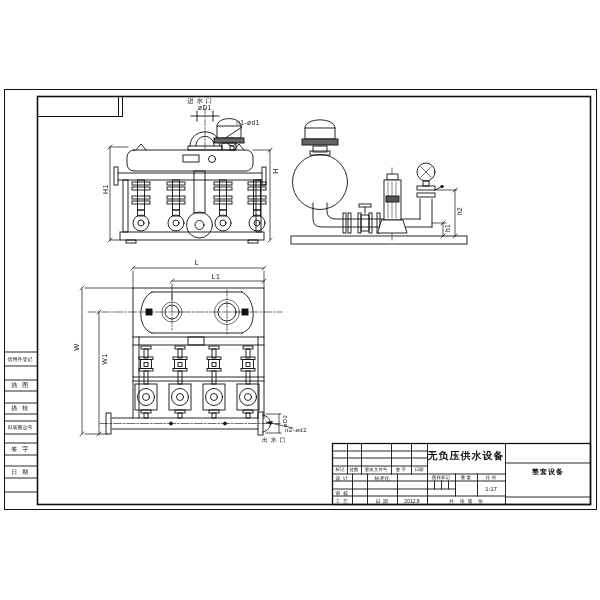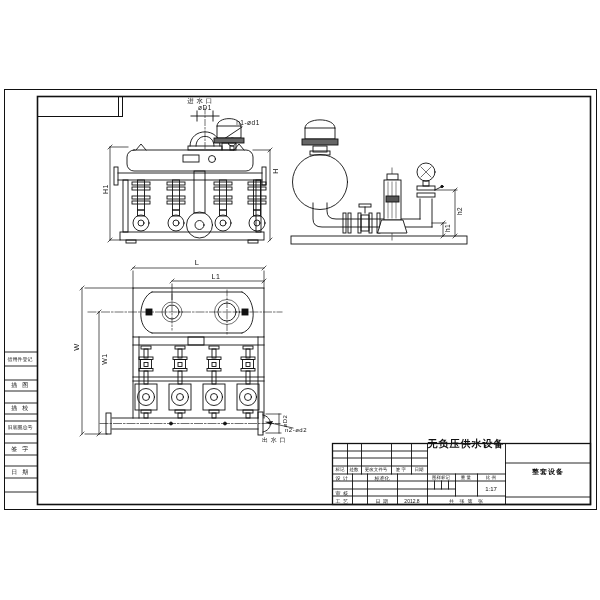--- a/index.html
+++ b/index.html
@@ -269,21 +269,21 @@
   <div class="lbl" style="left:401px;top:470px;font-size:4.5px;letter-spacing:0;">签 字</div>
   <div class="lbl" style="left:419px;top:470px;font-size:4.5px;letter-spacing:0;">日期</div>
 
   <div class="lbl" style="left:342px;top:477.5px;font-size:5px;">设 计</div>
   <div class="lbl" style="left:382px;top:477.5px;font-size:5px;letter-spacing:0;">标准化</div>
   <div class="lbl" style="left:342px;top:492.5px;font-size:5px;">审 核</div>
   <div class="lbl" style="left:342px;top:500.5px;font-size:5px;">工 艺</div>
   <div class="lbl" style="left:382px;top:500.5px;font-size:5px;">日 期</div>
   <div class="lbl" style="left:412px;top:500.5px;font-size:5px;letter-spacing:0;">2012.8</div>
 
-  <div class="lbl bold" style="left:466px;top:444px;font-size:10px;letter-spacing:1px;font-family:Liberation Serif, serif;">无负压供水设备</div>
+  <div class="lbl bold" style="left:466px;top:456px;font-size:10px;letter-spacing:1px;font-family:Liberation Serif, serif;">无负压供水设备</div>
   <div class="lbl" style="left:441px;top:477.5px;font-size:4.5px;letter-spacing:0;">图样标记</div>
   <div class="lbl" style="left:466px;top:477.5px;font-size:4.5px;letter-spacing:0;">重 量</div>
   <div class="lbl" style="left:491px;top:477.5px;font-size:4.5px;letter-spacing:0;">比 例</div>
   <div class="lbl" style="left:491px;top:489px;font-size:6px;letter-spacing:0;">1:17</div>
   <div class="lbl" style="left:466px;top:500.5px;font-size:5px;letter-spacing:0;">共    张  第    张</div>
   <div class="lbl bold" style="left:548px;top:471px;font-size:7px;letter-spacing:1px;">整套设备</div>
 
 </div>
 
 </body></html>

